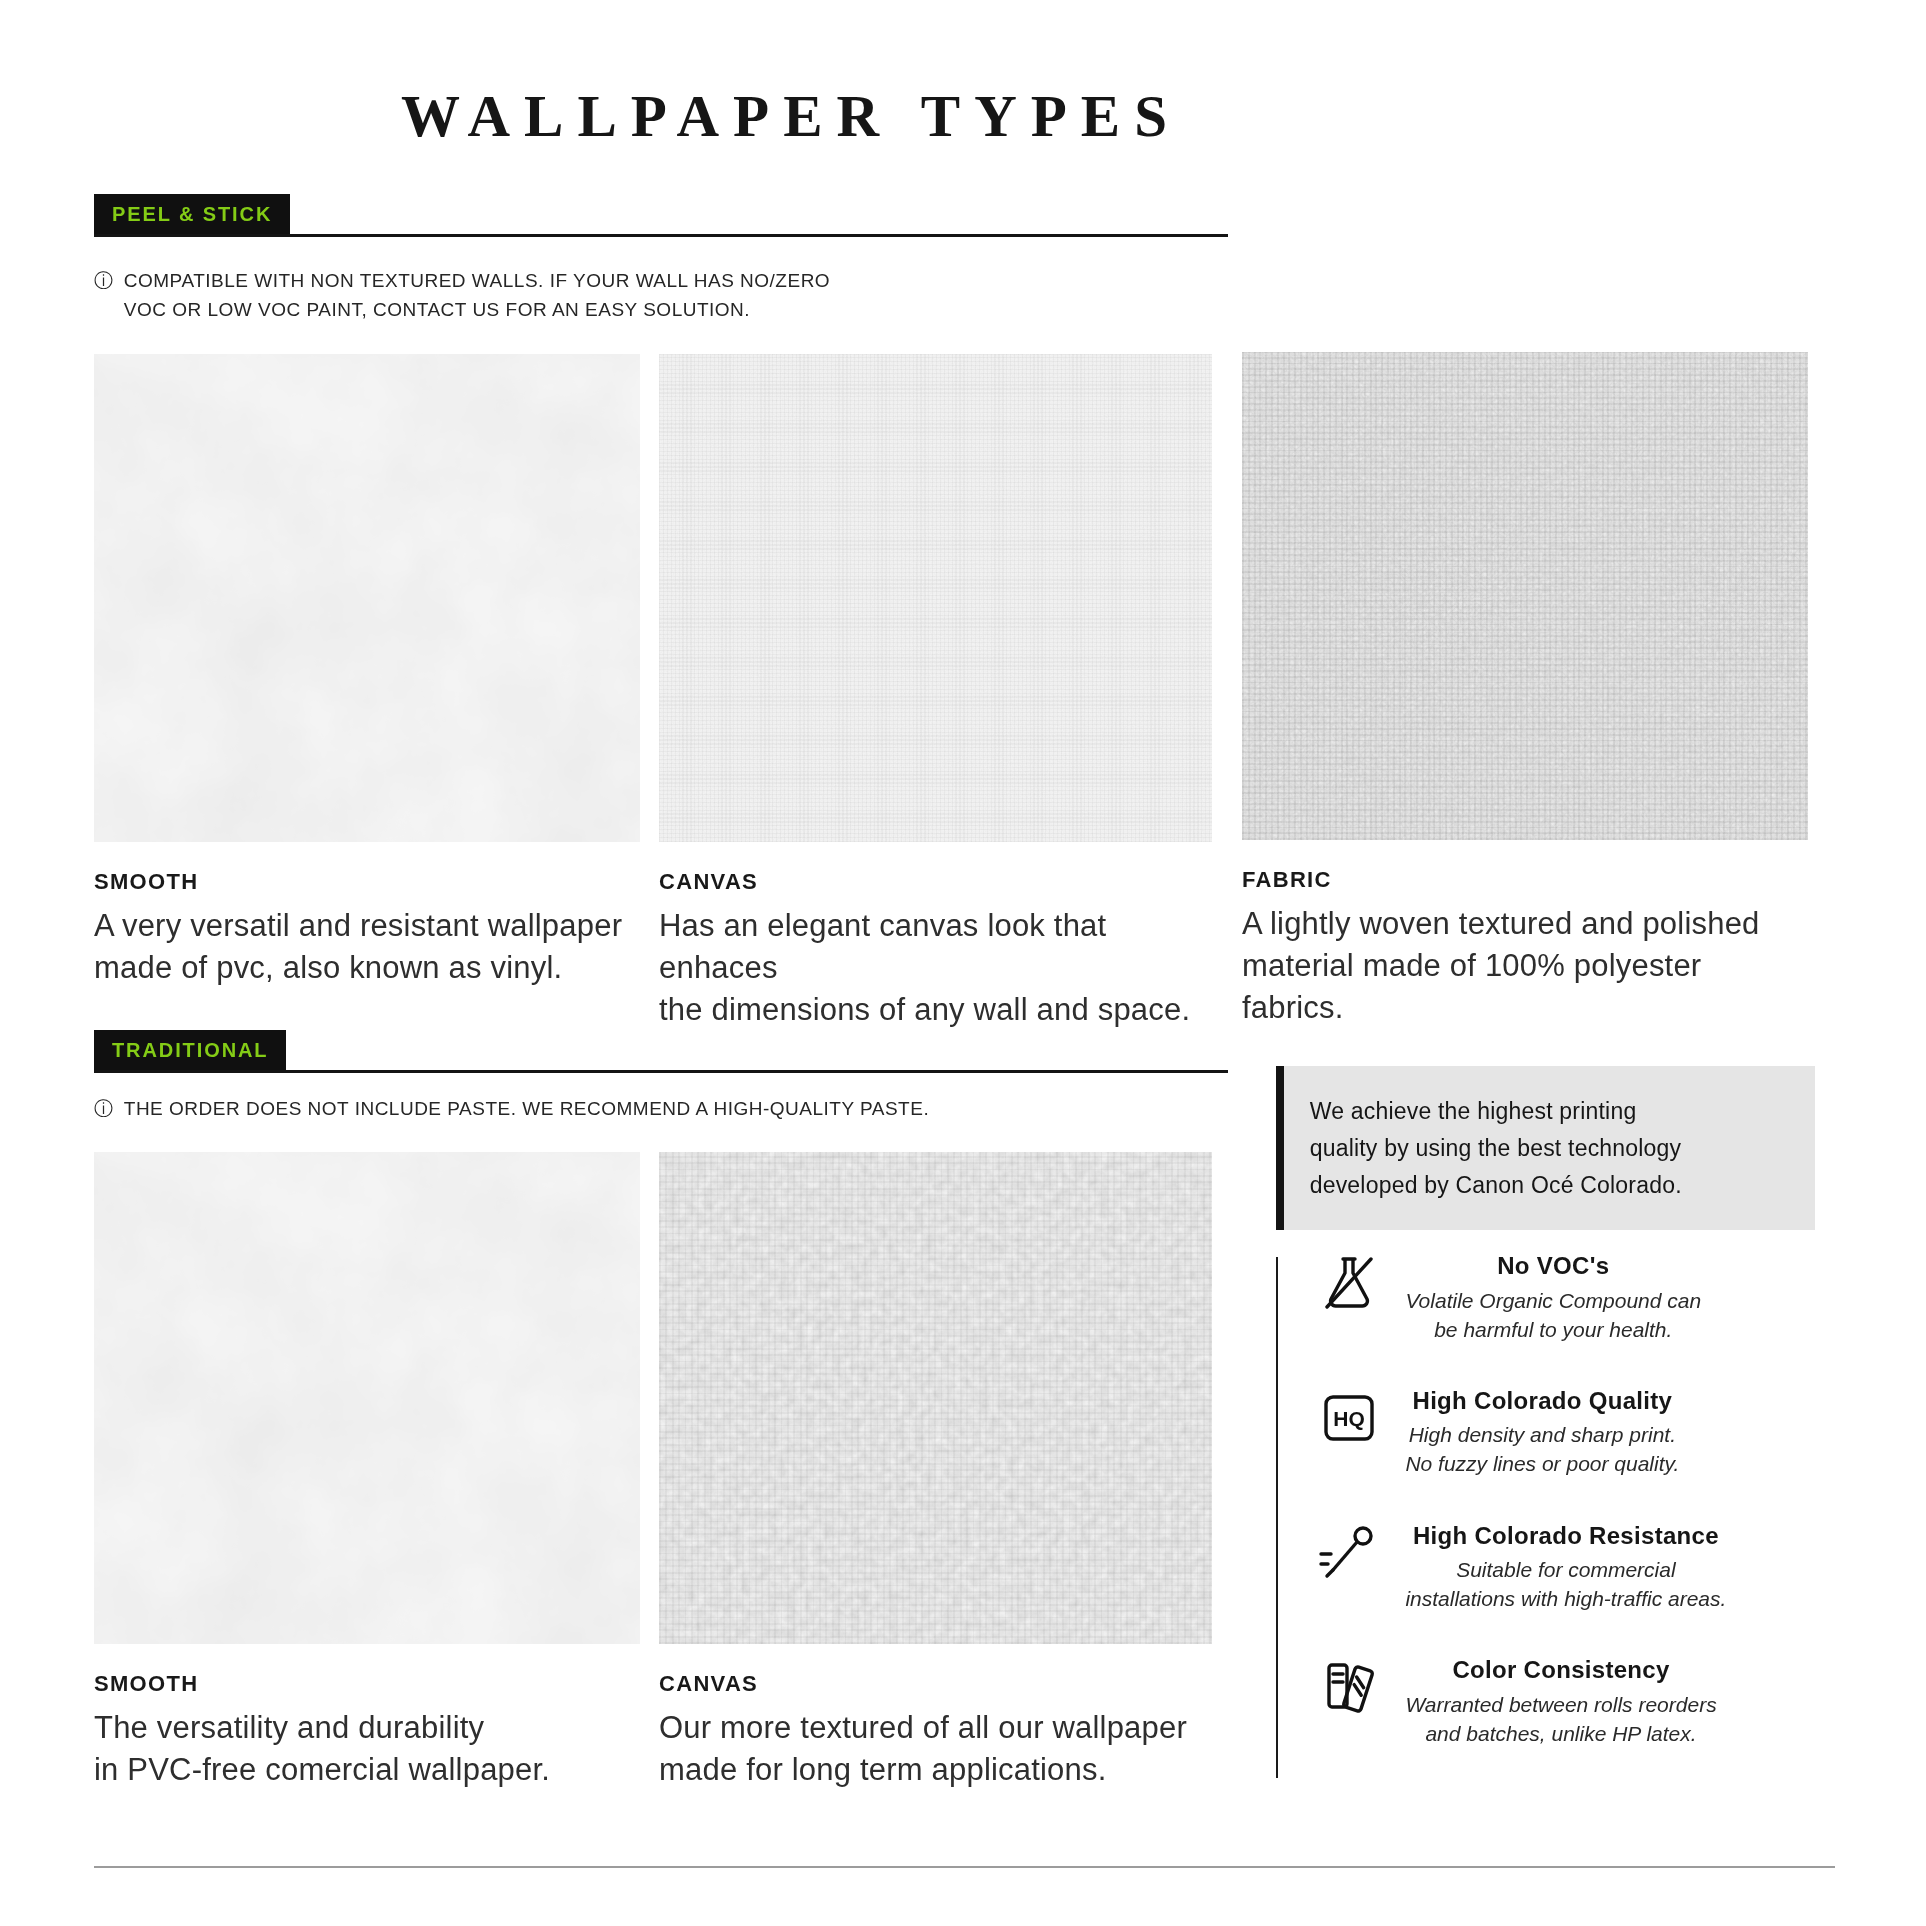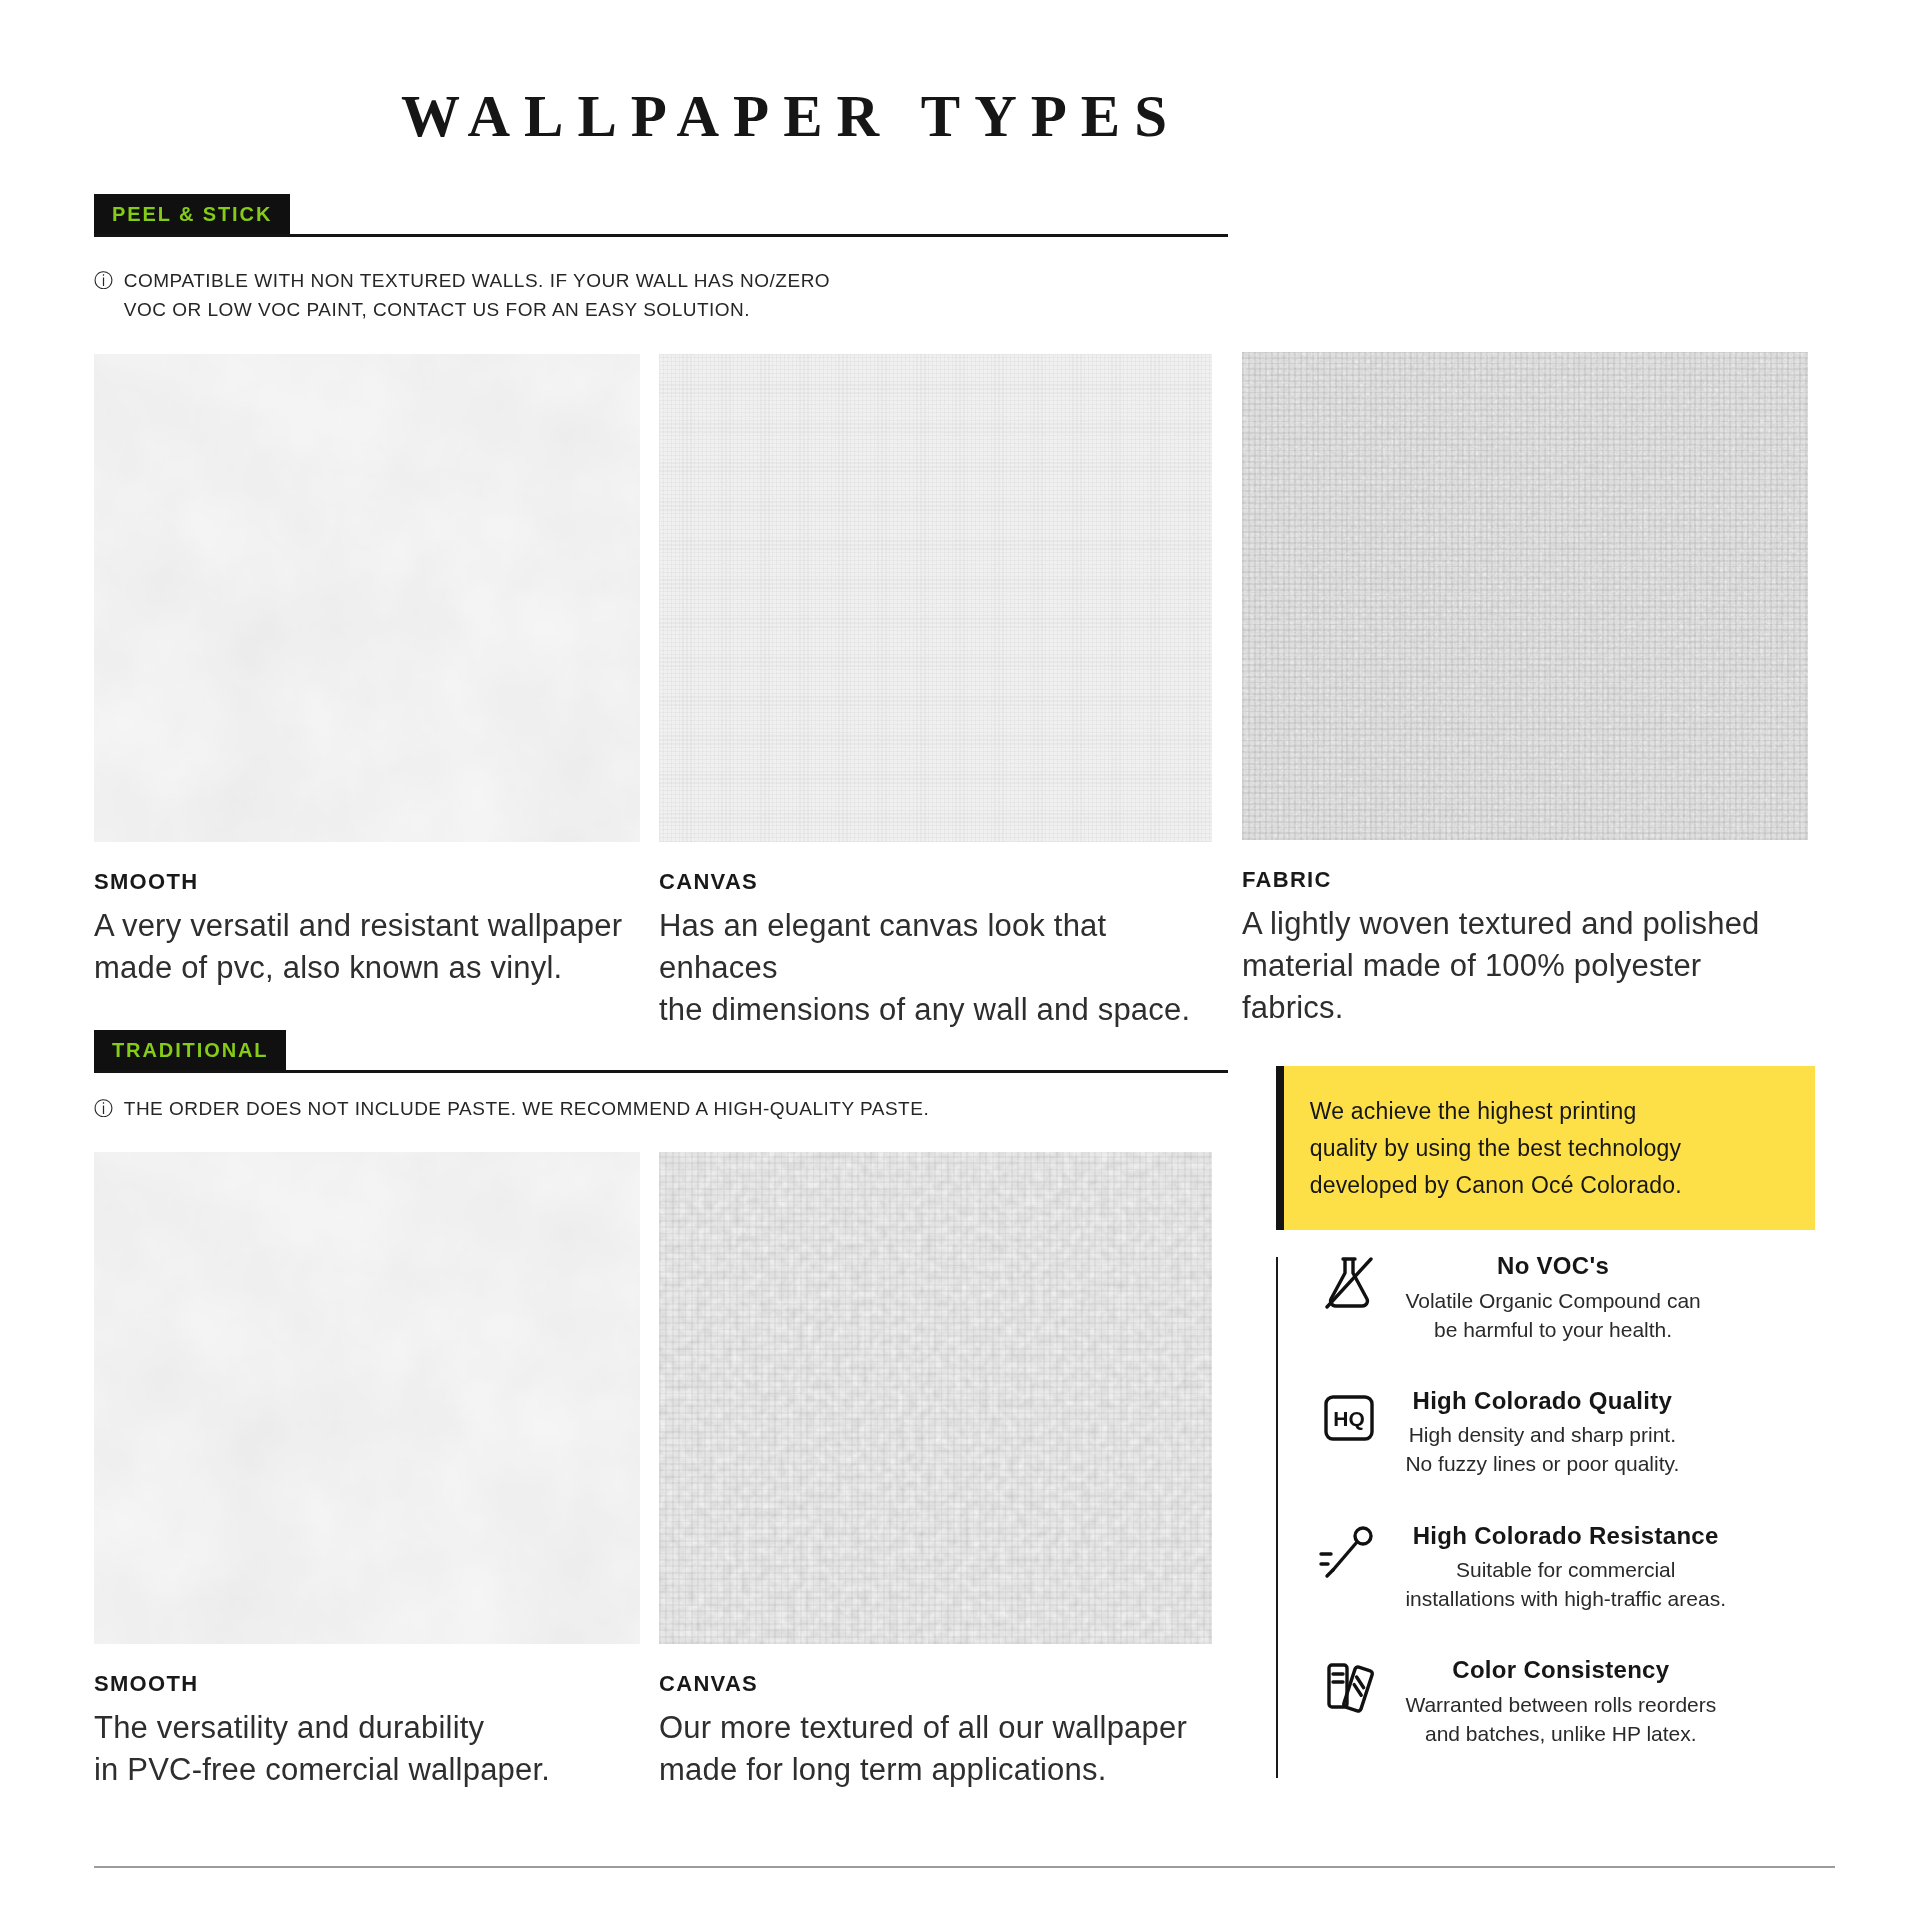--- a/index.html
+++ b/index.html
@@ -46,33 +46,33 @@
   .swatch.fabric { background-color:#f2f2f2; background-image:
       repeating-linear-gradient(0deg,  rgba(0,0,0,0.055) 0px, rgba(0,0,0,0.055) 1.9px, transparent 1.9px, transparent 5.8px),
       repeating-linear-gradient(90deg, rgba(0,0,0,0.055) 0px, rgba(0,0,0,0.055) 1.9px, transparent 1.9px, transparent 5.8px); }
   .swatch.rough { background-color:#f4f4f4; background-image:
       repeating-linear-gradient(0deg,  rgba(0,0,0,0.040) 0px, rgba(0,0,0,0.040) 1.9px, transparent 1.9px, transparent 6.4px),
       repeating-linear-gradient(90deg, rgba(0,0,0,0.040) 0px, rgba(0,0,0,0.040) 1.9px, transparent 1.9px, transparent 6.4px); }
 
   .swatch-name { margin-top:27px; font-size:22px; font-weight:700; letter-spacing:1.3px; color:#191919; }
   .swatch-desc { margin-top:10.3px; font-size:31px; line-height:1.35; color:#2e2e2e; letter-spacing:0.2px; white-space:pre-line; }
 
-  #callout { position:absolute; left:1276px; top:1066px; width:539px; display:flex; background:#fde047; }
+  #callout { position:absolute; left:1276px; top:1066px; width:539px; display:flex; background:#e5e5e5; }
   .callout-bar { width:7.7px; background:#141414; flex-shrink:0; }
   .callout-text { padding:27px 26px; font-size:23px; line-height:1.6; color:#161616; white-space:pre-line; letter-spacing:0.2px; }
 
   #feat-line { position:absolute; left:1276px; top:1257px; width:1.9px; height:521px; background:#1a1a1a; }
 
   #features { position:absolute; left:1317px; top:1251px; width:514px; }
   .feature { display:flex; gap:24.4px; margin-bottom:41px;text-align:center; }
   .f-icon { width:64px; height:64px; flex-shrink:0; }
   .f-icon svg { width:64px; height:64px; display:block; }
   .f-body { padding-top:1.3px; }
   .f-title { font-size:24px; font-weight:700; letter-spacing:0.3px; color:#161616; }
-  .f-desc { margin-top:6.4px; font-size:21px; line-height:1.38; color:#2a2a2a; white-space:pre-line; }
+  .f-desc { margin-top:6.4px; font-size:21px; line-height:1.38; color:#2a2a2a; white-space:pre-line;font-style:italic; }
 
   #bottom-rule { position:absolute; left:94px; top:1866px; width:1741px; height:1.9px; background:#9c9c9c; }
 
   .ico-stroke { fill:none; stroke:#111111; stroke-width:3.4; stroke-linecap:round; stroke-linejoin:round; }
 </style>
 </head>
 <body>
 
 <div id="page">
 

